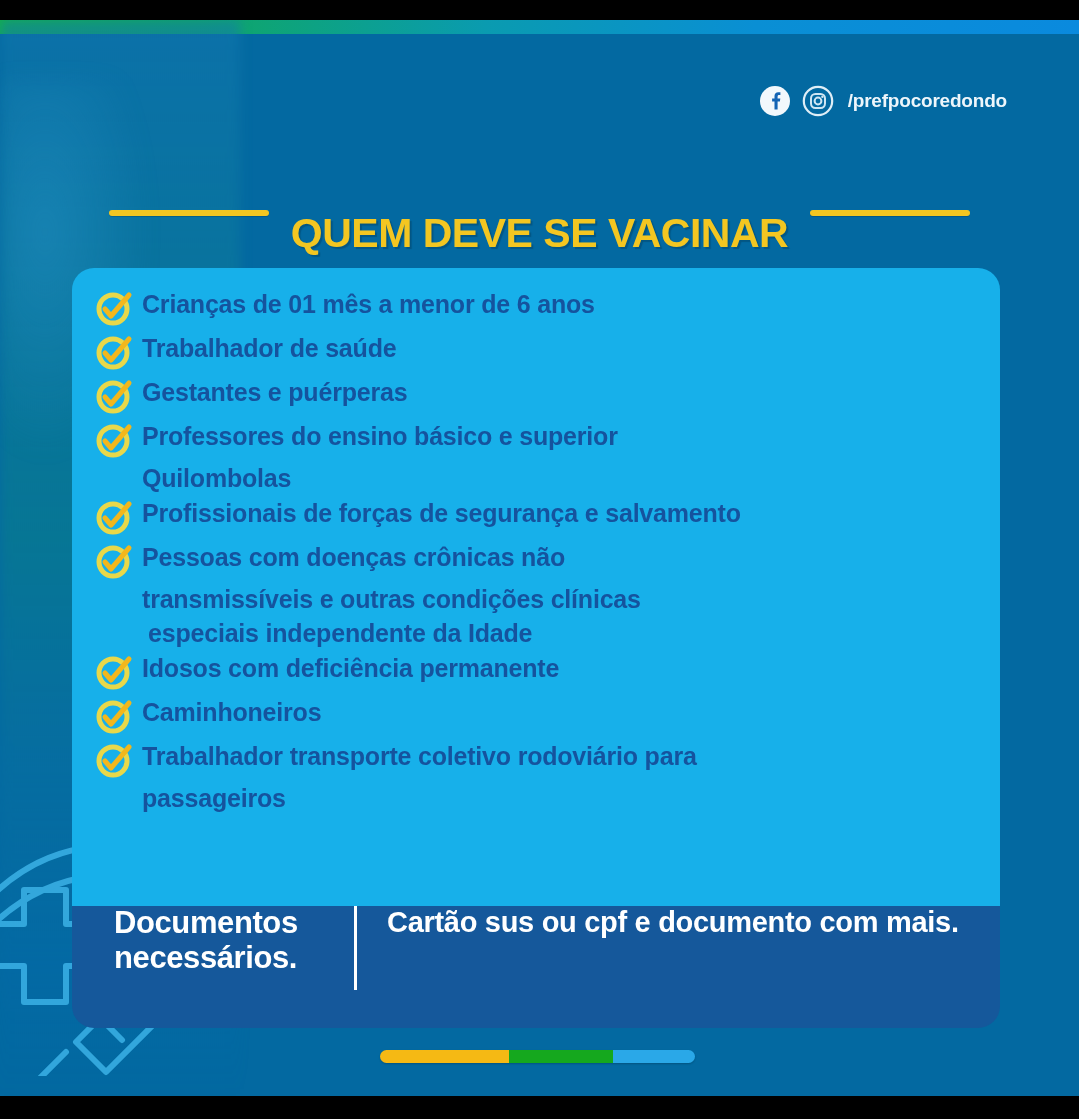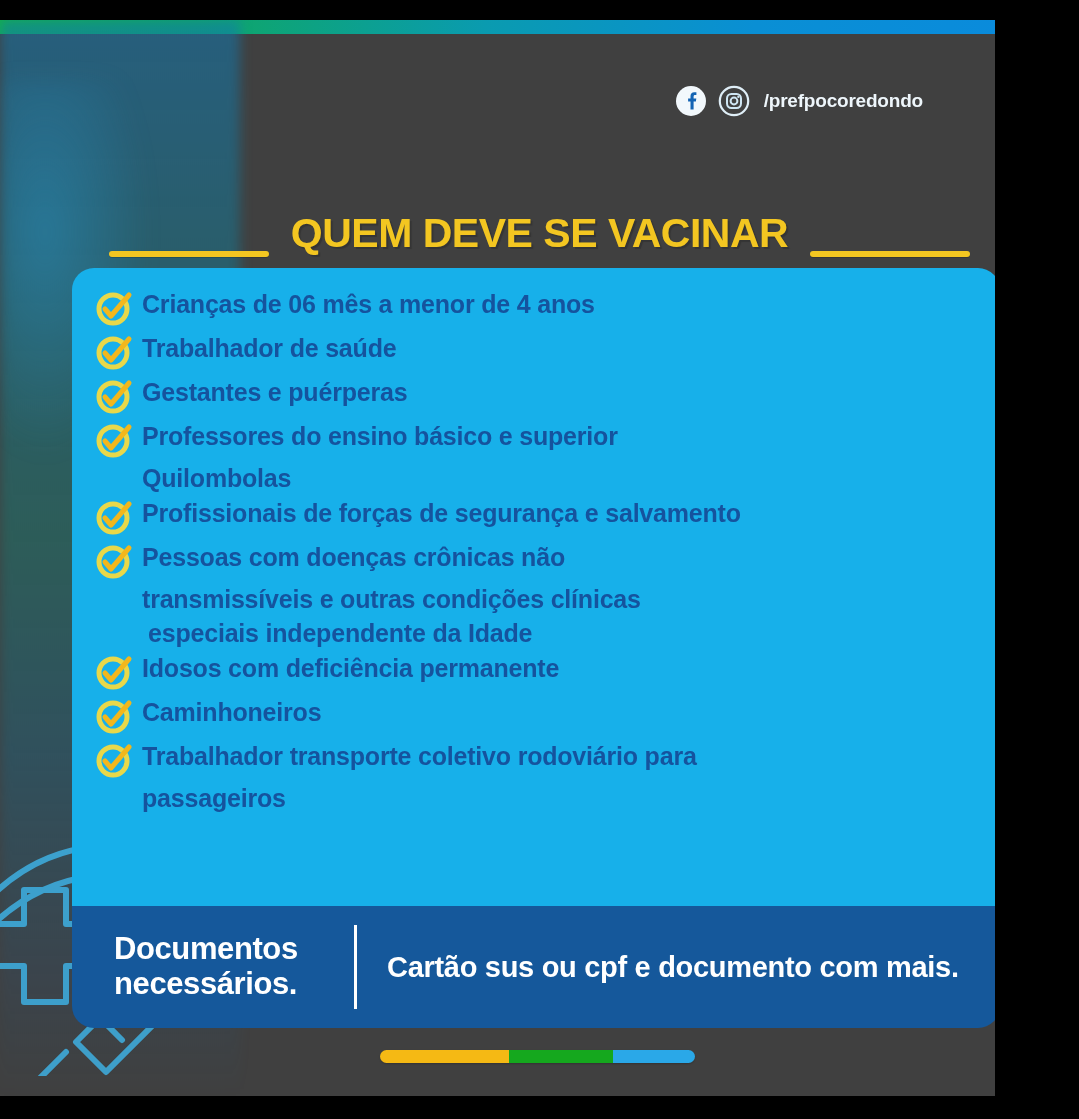--- a/index.html
+++ b/index.html
@@ -35,23 +35,23 @@
     left: 0; bottom: 0;
     width: 1079px;
     height: 23px;
     background: #000000;
   }
 
   
   .canvas {
     position: absolute;
     left: 0; top: 20px;
-    width: 995px;
+    width: 1079px;
     height: 1076px;
-    background: #404040;
+    background: #0369a1;
     overflow: hidden;
   }
 
   
   .top-strip {
     position: absolute;
     left: 0; top: 0;
     width: 1079px;
     height: 14px;
     background: linear-gradient(to right, #13b14a 0%, #0fa764 18%, #0a9bb0 45%, #0a8fd4 70%, #0a8ade 100%);
@@ -113,21 +113,21 @@
     margin-left: 3px;
   }
 
   
   .title-row {
     position: absolute;
     left: 0;
     top: 190px;
     width: 1079px;
     display: flex;
-    align-items: flex-end;
+    align-items: flex-start;
     justify-content: center;
     gap: 22px;
   }
   .title-rule {
     height: 6px;
     background: #f3c621;
     border-radius: 3px;
     box-shadow: 0 1px 0 rgba(0,0,0,0.15);
   }
   .title-rule.left  { width: 160px; }
@@ -191,21 +191,21 @@
   
   .docs-bar {
     position: absolute;
     left: 72px;
     top: 886px;
     width: 928px;
     height: 122px;
     background: #15589b;
     border-radius: 0 0 22px 22px;
     display: flex;
-    align-items: center;
+    align-items: flex-start;
     box-sizing: border-box;
     padding: 0 24px 0 42px;
   }
   .docs-label {
     color: #ffffff;
     font-size: 31px;
     font-weight: bold;
     line-height: 1.12;
     letter-spacing: -0.4px;
     width: 232px;
@@ -296,21 +296,21 @@
     </div>
 
     <div class="list-card">
       <ul class="list">
 
         <li class="list-item">
           <svg class="check-icon" viewBox="0 0 40 40">
             <circle cx="19" cy="21" r="14" fill="none" stroke="#e8d84a" stroke-width="5"></circle>
             <path d="M11 21 l6 7 L35 7" fill="none" stroke="#f2b71c" stroke-width="5" stroke-linecap="round" stroke-linejoin="round"></path>
           </svg>
-          <span class="item-text">Crianças de 06 mês a menor de 4 anos</span>
+          <span class="item-text">Crianças de 01 mês a menor de 6 anos</span>
         </li>
 
         <li class="list-item">
           <svg class="check-icon" viewBox="0 0 40 40">
             <circle cx="19" cy="21" r="14" fill="none" stroke="#e8d84a" stroke-width="5"></circle>
             <path d="M11 21 l6 7 L35 7" fill="none" stroke="#f2b71c" stroke-width="5" stroke-linecap="round" stroke-linejoin="round"></path>
           </svg>
           <span class="item-text">Trabalhador de saúde</span>
         </li>
 

